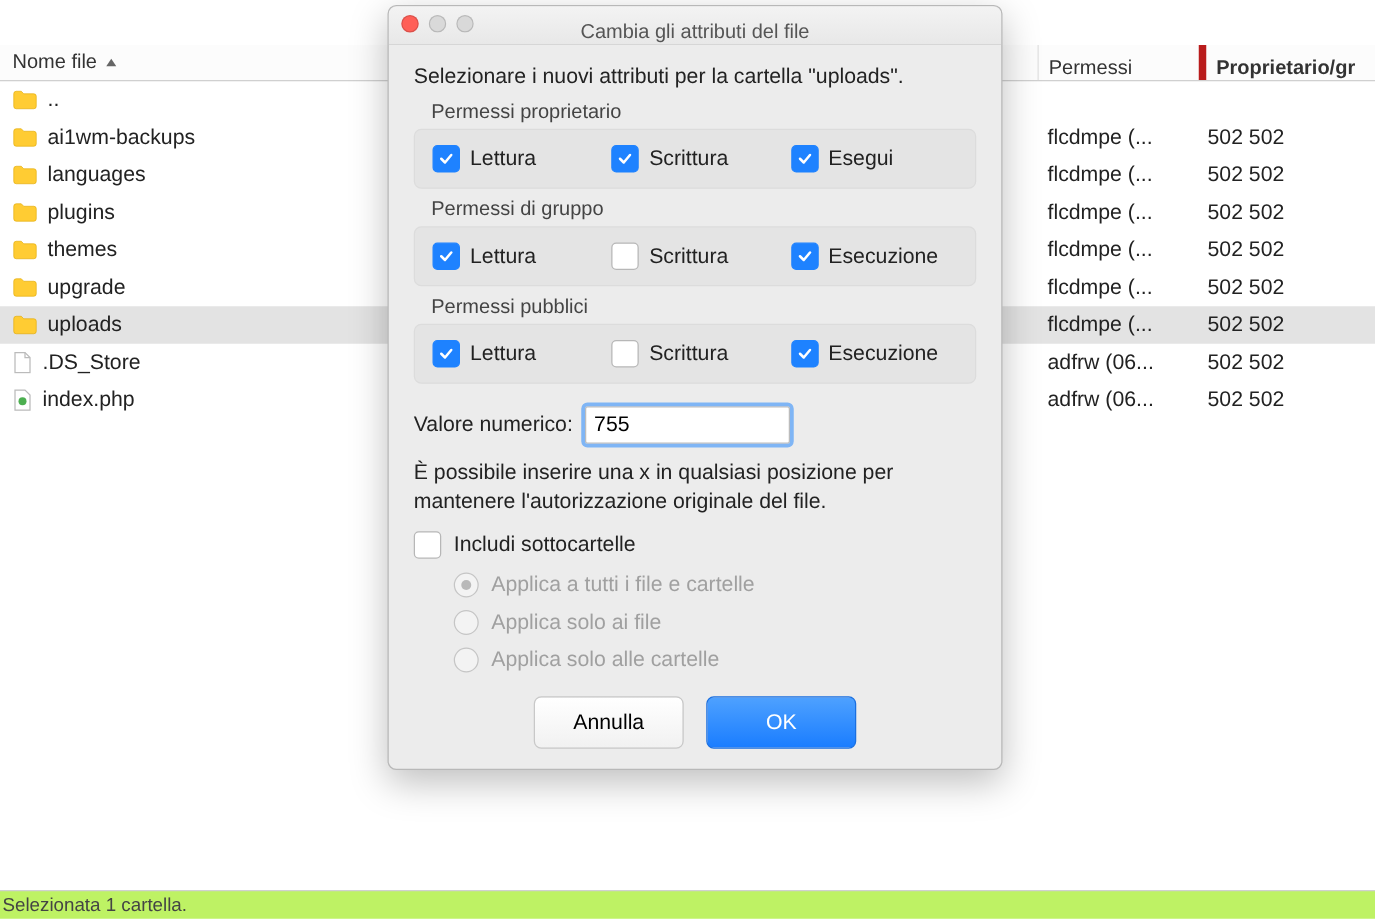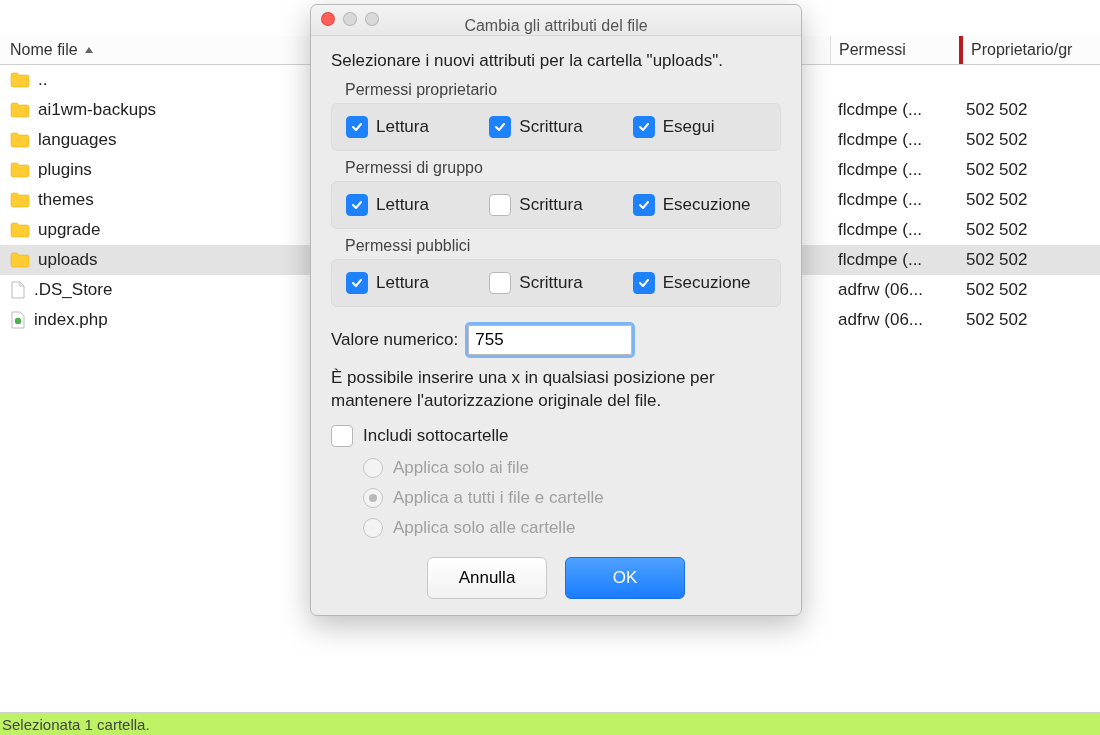--- a/index.html
+++ b/index.html
@@ -38,29 +38,29 @@
     display: flex;
     align-items: center;
     gap: 6px;
     border-right: 1px solid #e0e0e0;
     height: 100%;
   }
   .sort-caret svg { display:block; }
   .col-perm-h {
     flex: 0 0 120px;
     padding-left: 8px;
-    border-right: 4px solid #b91c1c;
+    border-right: 6px solid #b91c1c;
     height: 100%;
-    display:flex; align-items:center;
+    display:flex; align-items:flex-end;
   }
   .col-owner-h {
     flex: 1;
     padding-left: 8px;
     height:100%;
-    display:flex; align-items:center;
+    display:flex; align-items:flex-end;font-weight:bold;
   }
 
   .file-list {
     flex: 1;
     overflow: hidden;
   }
   .row {
     display: flex;
     align-items: center;
     height: 30px;
@@ -510,26 +510,26 @@
 
     <div class="recurse-row">
       <span id="recurse-cb" class="cb">
         
       </span>
       <span>Includi sottocartelle</span>
     </div>
 
     <div class="radio-group" id="radio-group">
         <div class="radio-item">
+          <span class="radio sel"></span>
+          <span>Applica a tutti i file e cartelle</span>
+        </div>
+        <div class="radio-item">
           <span class="radio"></span>
           <span>Applica solo ai file</span>
-        </div>
-        <div class="radio-item">
-          <span class="radio sel"></span>
-          <span>Applica a tutti i file e cartelle</span>
         </div>
         <div class="radio-item">
           <span class="radio"></span>
           <span>Applica solo alle cartelle</span>
         </div>
       </div>
 
     <div class="button-row">
       <button class="btn">Annulla</button>
       <button class="btn primary">OK</button>

